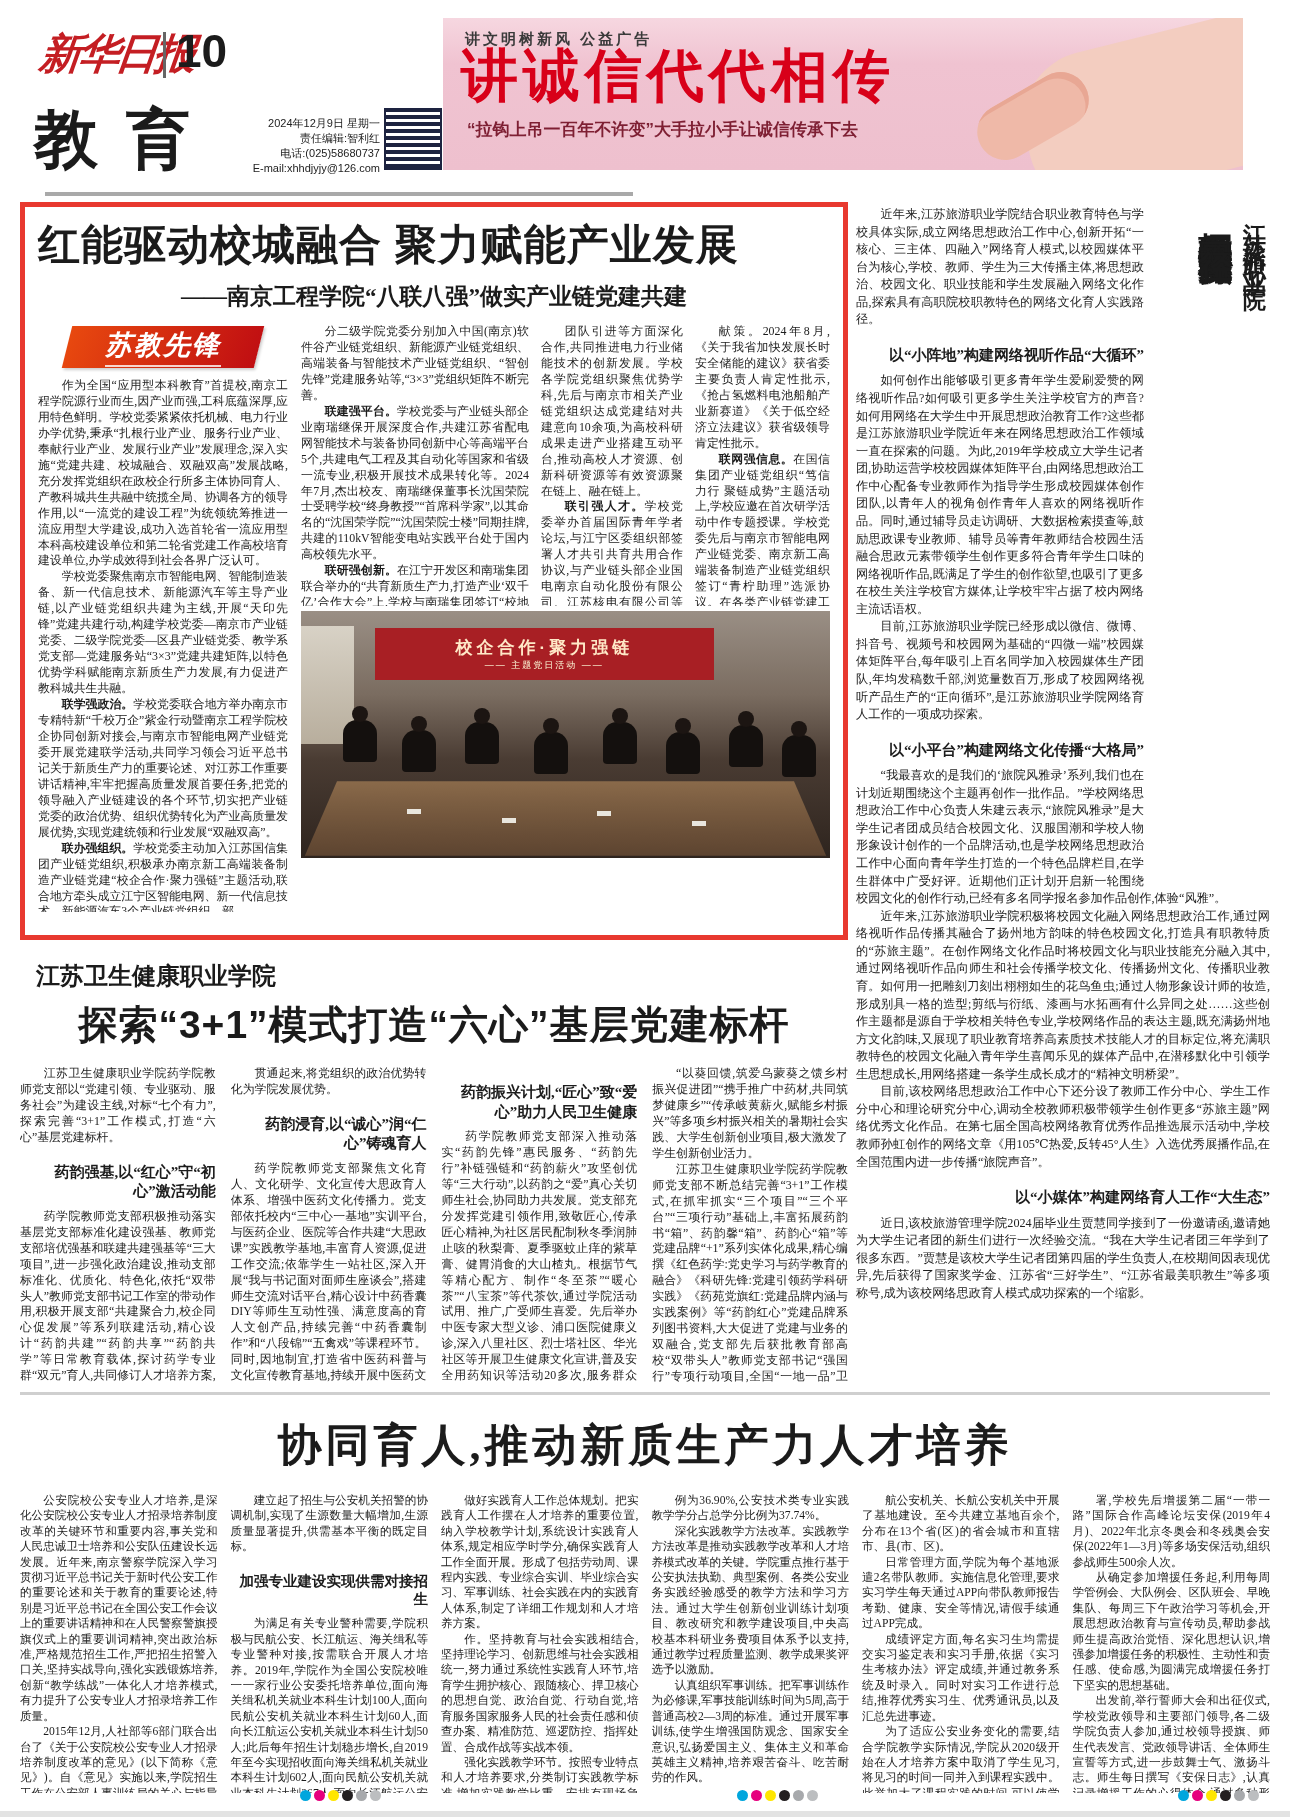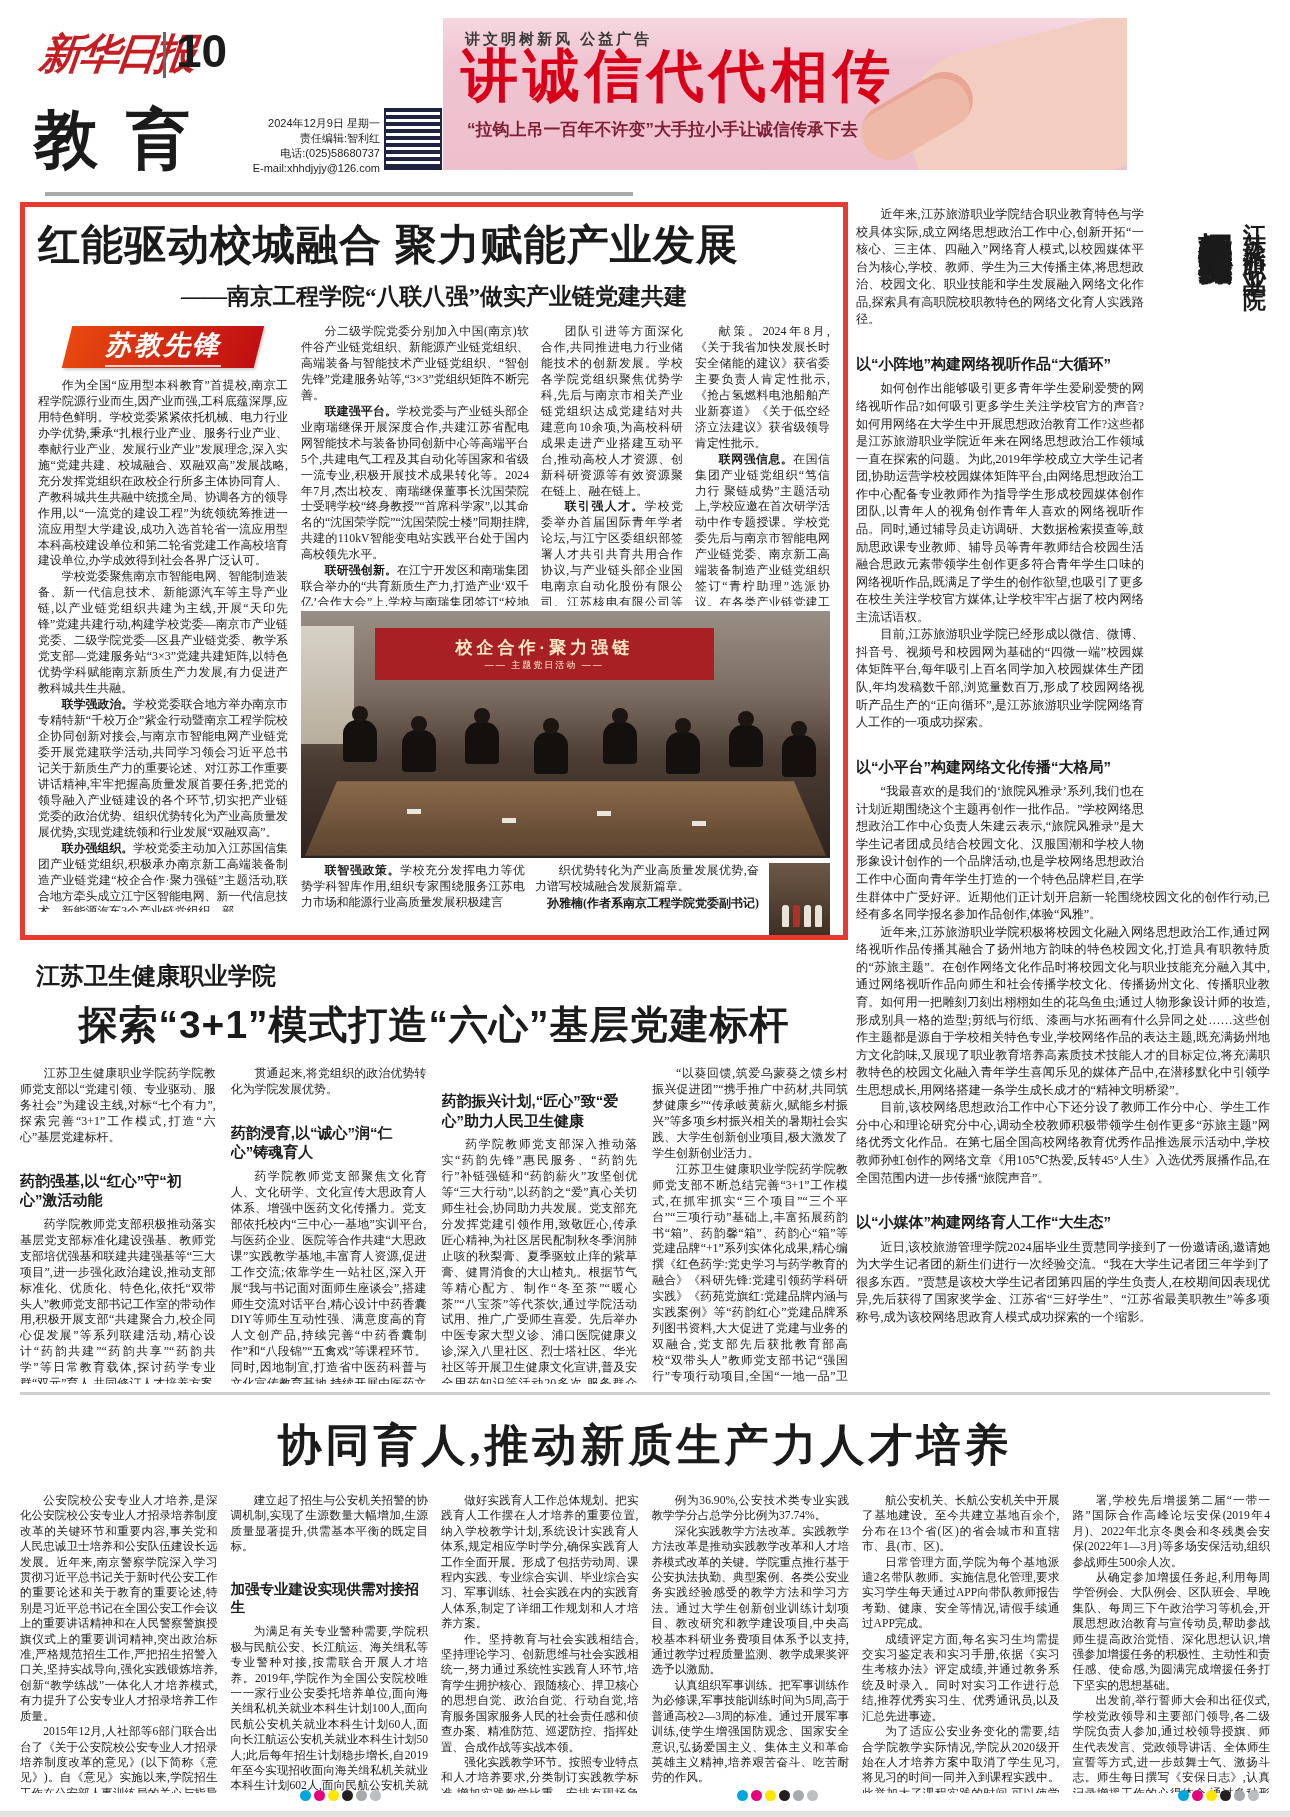--- a/index.html
+++ b/index.html
@@ -13,21 +13,21 @@
   .pagenum{left:176px;top:24px;font-size:46px;font-weight:bold;font-family:"Liberation Sans",sans-serif;}
   .section-title{left:34px;top:96px;font-size:64px;font-weight:bold;letter-spacing:28px;
                  font-family:"Liberation Sans",sans-serif;}
   .dateblock{left:196px;top:116px;width:184px;text-align:right;font-size:11px;line-height:15px;
              font-family:"Liberation Sans",sans-serif;color:#222;}
   .qr{left:386px;top:110px;width:54px;height:58px;background:
       repeating-linear-gradient(0deg,#1d2340 0 4px,#fff 4px 7px),
       repeating-linear-gradient(90deg,#1d2340 0 4px,#ffffff88 4px 7px);
       outline:2px solid #1d2340;}
   
-  .banner{left:443px;top:18px;width:684px;height:152px;overflow:hidden;
+  .banner{left:443px;top:18px;width:800px;height:152px;overflow:hidden;
           background:linear-gradient(180deg,#f6d7e0 0%,#f0c3d1 30%,#eec0ce 100%);}
   .banner-kicker{left:22px;top:12px;font-size:15px;font-weight:bold;color:#3a3a3a;
                  letter-spacing:3px;font-family:"Liberation Sans",sans-serif;}
   .banner-title{left:18px;top:20px;font-size:57px;font-weight:bold;color:#d80019;
                 letter-spacing:5px;font-family:"Liberation Sans",sans-serif;}
   .banner-sub{left:24px;top:100px;font-size:17px;font-weight:bold;color:#7e1f33;
               font-family:"Liberation Sans",sans-serif;}
   .hand-big{right:-40px;top:18px;width:260px;height:150px;background:#f3cdc0;
             border-radius:70px 40px 10px 60px;transform:rotate(-14deg);}
   .hand-baby{right:150px;top:70px;width:120px;height:56px;background:#efb9a8;
@@ -52,22 +52,22 @@
   .rightwrap{flex:1;display:flex;flex-direction:column;}
   .row1{display:flex;gap:12px;height:282px;flex:none;}
   .c2{width:228px;flex:none;}
   .c3{width:142px;flex:none;}
   .c4{flex:1;}
   .row2{display:flex;gap:10px;height:78px;flex:none;margin-top:5px;}
   .cap{width:224px;flex:none;}
   
   .art p{margin:0;text-indent:2em;text-align:justify;font-size:11.9px;line-height:1.34;color:#1c1c1c;}
   .art p b{font-family:"Liberation Sans",sans-serif;font-weight:bold;}
-  .art p.sub{text-indent:0;text-align:left;font-family:Liberation Sans, sans-serif;
-             font-weight:bold;font-size:15px;line-height:1.3;margin:25px 0 7px;}
+  .art p.sub{text-indent:0;text-align:right;font-family:Liberation Serif, serif;
+             font-weight:bold;font-size:15px;line-height:1.3;margin:17px 0 7px;}
   .art p.byline{text-indent:0;text-align:right;font-weight:bold;font-size:12px;}
   
   .photo1{height:247px;margin-top:5px;position:relative;overflow:hidden;flex:none;
           background:linear-gradient(180deg,#9a8f85 0%,#7a6c60 34%,#4a3c33 60%,#2e241e 100%);}
   .photo-banner{position:absolute;left:14%;top:7%;width:64%;height:21%;background:#a81f24;
                 color:#fff;display:flex;flex-direction:column;align-items:center;justify-content:center;
                 font-family:"Liberation Sans",sans-serif;}
   .photo-banner .l1{font-size:17px;font-weight:bold;letter-spacing:4px;color:#ffe9c8;}
   .photo-banner .l2{font-size:9px;letter-spacing:2px;color:#ffd;}
   .window{position:absolute;left:0;top:6%;width:10%;height:48%;background:linear-gradient(180deg,#d8d2c6,#b8ae9d);}
@@ -178,35 +178,20 @@
         <div class="person" style="left:44%;top:49%;"></div>
         <div class="person" style="left:57%;top:45%;"></div>
         <div class="person" style="left:69%;top:49%;"></div>
         <div class="person" style="left:81%;top:46%;"></div>
         <div class="person" style="left:91%;top:50%;"></div>
         <div class="paper" style="left:20%;bottom:18%;"></div>
         <div class="paper" style="left:38%;bottom:14%;"></div>
         <div class="paper" style="left:56%;bottom:17%;"></div>
         <div class="paper" style="left:74%;bottom:13%;"></div>
       </div>
-      <div class="row2">
-        <div class="col cap">
-            <p><b>联智强政策。</b>学校充分发挥电力等优势学科智库作用,组织专家围绕服务江苏电力市场和能源行业高质量发展积极建言</p>
-          </div>
-        <div class="col cap">
-            <p>织优势转化为产业高质量发展优势,奋力谱写校城融合发展新篇章。</p>
-            <p class="byline">孙雅楠(作者系南京工程学院党委副书记)</p>
-          </div>
-        <div class="photo2">
-          <div class="bottle" style="left:22%;"></div>
-          <div class="bottle red" style="left:40%;"></div>
-          <div class="bottle" style="left:58%;"></div>
-          <div class="bottle" style="left:76%;"></div>
-        </div>
-      </div>
     </div>
   </div>
 </div>
 
 <div class="abs rart art">
   <div class="vfloat">
     <div class="vhead">探索具有职教特质的网络思政育人实践路径</div>
     <div class="vkicker">江苏旅游职业学院</div>
   </div>
   <div>

